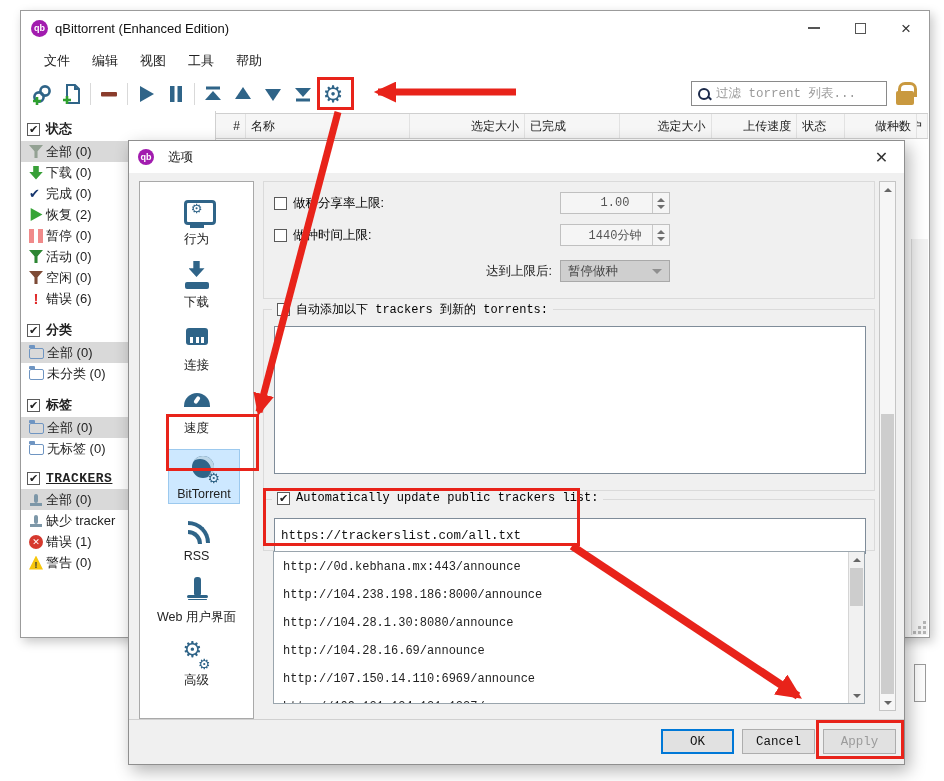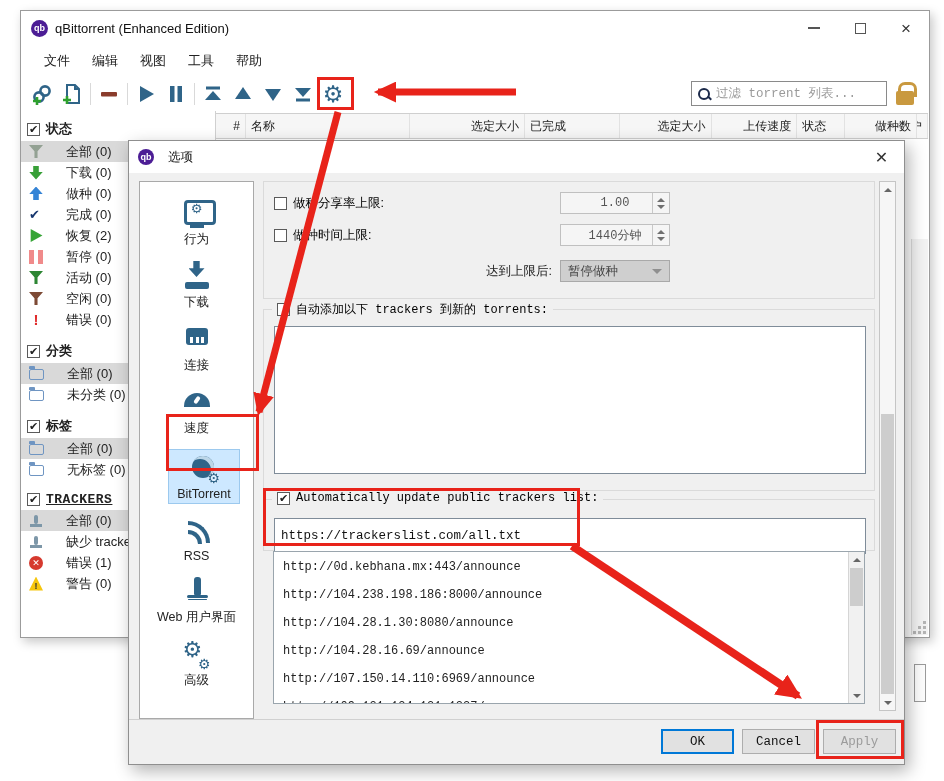--- a/index.html
+++ b/index.html
@@ -4,21 +4,21 @@
 <style>
   * { margin:0; padding:0; box-sizing:border-box; }
   html,body { background:#fff; font-family:"Liberation Sans","DejaVu Sans",sans-serif; }
   .page { position:relative; width:944px; height:781px; background:#fff; overflow:hidden; }
   .mono { font-family:"Liberation Mono","DejaVu Sans Mono",monospace; }
 
   
   .main-window { position:absolute; left:20px; top:10px; width:910px; height:628px;
     background:#fff; border:1px solid #9b9b9b; box-shadow:3px 4px 10px rgba(0,0,0,.22); z-index:1; }
   .titlebar { height:34px; display:flex; align-items:center; padding-left:10px; background:#fff; }
-  .app-icon { width:17px; height:17px; border-radius:50%; background:#4c1d95; color:#fff;
+  .app-icon { width:17px; height:17px; border-radius:50%; background:#a21caf; color:#fff;
     font-size:9px; font-weight:bold; display:flex; align-items:center; justify-content:center; margin-right:7px; }
   .titlebar-title { font-size:13px; color:#111; }
   .win-controls { margin-left:auto; display:flex; height:100%; }
   .win-btn { width:46px; height:100%; display:flex; align-items:center; justify-content:center; color:#444; }
   .glyph-min { width:12px; height:2px; background:#555; }
   .glyph-max { width:11px; height:11px; border:1.5px solid #555; }
   .glyph-close { font-size:17px; color:#333; line-height:1; }
 
   .menubar { height:32px; display:flex; align-items:center; padding-left:12px; background:#fff; }
   .menu-item { font-size:13px; color:#222; padding:4px 11px; }
@@ -46,21 +46,21 @@
     background:#f6f6f6; border-top:1px solid #cfcfcf; border-bottom:1px solid #cfcfcf; font-size:12px; color:#222; }
   .th { display:flex; align-items:center; padding:0 5px; border-right:1px solid #e2e2e2; overflow:hidden; white-space:nowrap; }
   .th.r { justify-content:flex-end; }
   .tbody { position:absolute; left:195px; top:28px; right:18px; bottom:2px; background:#fff; }
 
   
   .filter-sidebar { position:absolute; left:0; top:0; width:195px; height:504px; background:#fff;
     border-right:1px solid #d0d0d0; padding-top:6px; font-size:13px; color:#222; overflow:hidden; }
   .fgroup { margin-bottom:9px; }
   .fheader { display:flex; align-items:center; gap:6px; font-weight:bold; padding:3px 6px; }
-  .frow { display:flex; align-items:center; gap:23px; height:21px; padding-left:8px; white-space:nowrap; }
+  .frow { display:flex; align-items:center; gap:3px; height:21px; padding-left:8px; white-space:nowrap; }
   .frow.selected { background:#d9d9d9; }
   .cb { width:13px; height:13px; border:1px solid #5a5a5a; background:#fff; flex:none;
     display:flex; align-items:center; justify-content:center; font-size:11px; line-height:1; color:#222; }
   .tracker-caps { font-family:"Liberation Mono","DejaVu Sans Mono",monospace; letter-spacing:.5px;text-decoration:underline; }
 
   
   .ic { width:14px; height:14px; flex:none; position:relative; display:inline-block; }
   .funnel { clip-path:polygon(0 4%,100% 4%,61% 48%,61% 96%,39% 96%,39% 48%); }
   .arrow-dn { clip-path:polygon(30% 4%,70% 4%,70% 46%,98% 46%,50% 100%,2% 46%,30% 46%); }
   .arrow-up { clip-path:polygon(30% 96%,70% 96%,70% 54%,98% 54%,50% 0,2% 54%,30% 54%); }
@@ -294,24 +294,20 @@
           </div>
           <div class="frow selected">
               <span class="ic funnel" style="background:#93a193"></span>
               <span>全部 (0)</span>
             </div>
           <div class="frow">
               <span class="ic arrow-dn" style="background:#38a038"></span>
               <span>下载 (0)</span>
             </div>
           <div class="frow">
-              <span class="ic arrow-up" style="background:#3584d6"></span>
-              <span>做种 (0)</span>
-            </div>
-          <div class="frow">
               <span class="ic" style="color:#16366e;font-weight:bold;font-size:13px;line-height:14px">✔</span>
               <span>完成 (0)</span>
             </div>
           <div class="frow">
               <span class="ic playtri" style="background:#36a436"></span>
               <span>恢复 (2)</span>
             </div>
           <div class="frow">
               <span class="ic pausebars"></span>
               <span>暂停 (0)</span>
@@ -319,21 +315,21 @@
           <div class="frow">
               <span class="ic funnel" style="background:#2d8633"></span>
               <span>活动 (0)</span>
             </div>
           <div class="frow">
               <span class="ic funnel" style="background:#7d4a35"></span>
               <span>空闲 (0)</span>
             </div>
           <div class="frow">
               <span class="ic excl">!</span>
-              <span>错误 (0)</span>
+              <span>错误 (6)</span>
             </div>
         </div>
 
         <div class="fgroup">
           <div class="fheader">
             <span class="cb">
                 <span class="chk-mark">✔</span>
               </span>
             <span>分类</span>
           </div>

